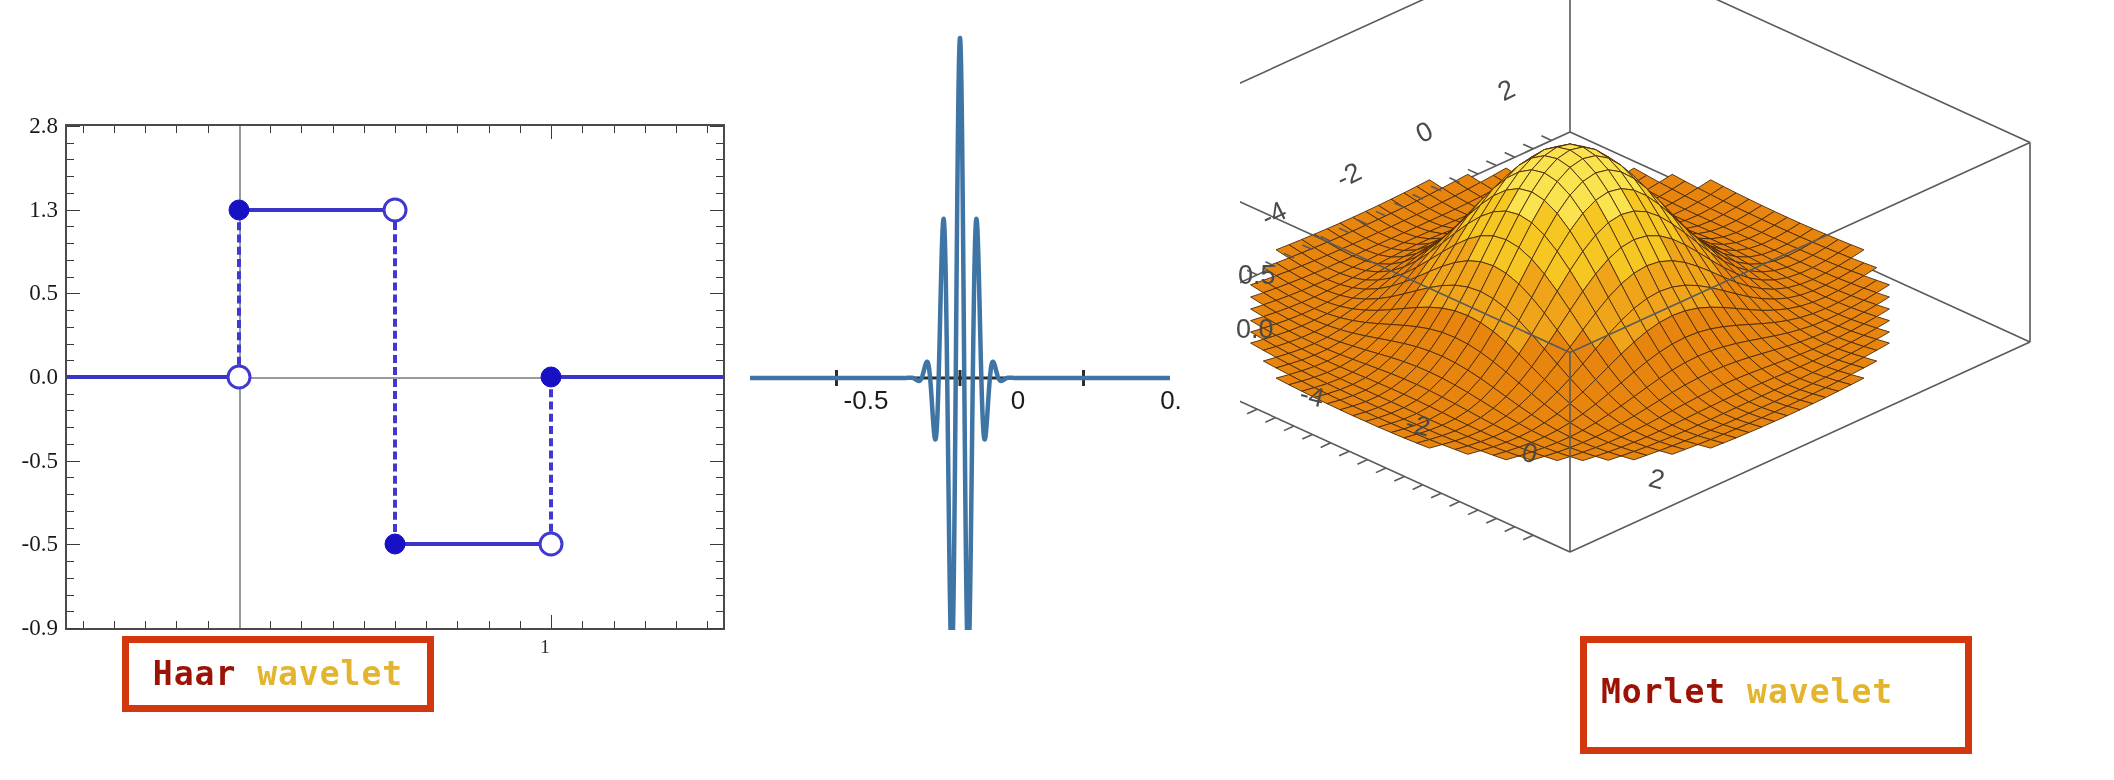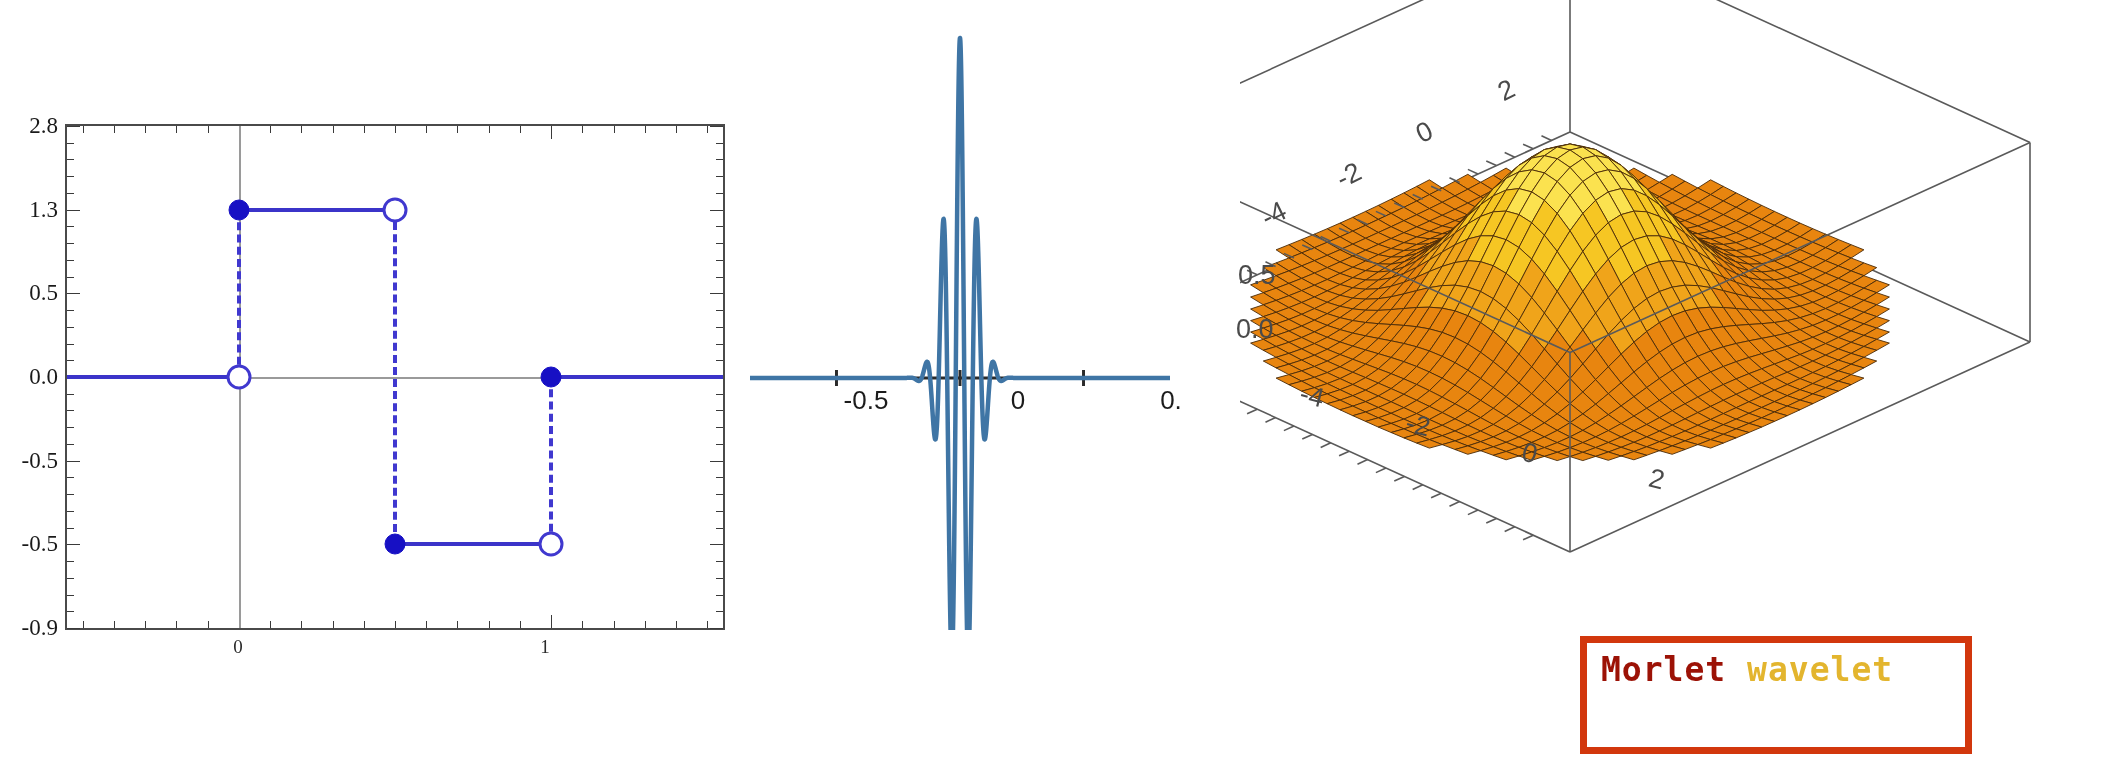--- a/index.html
+++ b/index.html
@@ -48,21 +48,21 @@
            align-items:center;justify-content:center;
            font-family:"DejaVu Sans Mono", monospace;
            font-weight:bold;letter-spacing:1px;}
   .cap-line{white-space:pre;line-height:1.25;}
   .cap-red{color:#9c1206;}
   .cap-gold{color:#e3b52e;}
 
   #cap-haar{left:122px;top:636px;width:312px;height:76px;font-size:33px;}
   #cap-morlet{left:840px;top:636px;width:392px;height:118px;font-size:33px;
               align-items:flex-start;padding-left:14px;justify-content:flex-start;
-              padding-top:6px;}
+              padding-top:28px;}
 </style>
 </head>
 <body>
 
 <div class="panel" id="haar-panel">
 
   <div id="haar-frame">
 
     <div class="haar-ylab" style="top:0%">2.8</div>
     <div class="haar-ylab" style="top:16.667%">1.3</div>
@@ -195,20 +195,23 @@
         <div class="dot filled" style="left: 484.19px; top: 251px;"></div>
         <div class="dot open" style="left: 171.81px; top: 251px;"></div>
         <div class="dot open" style="left: 328px; top: 83.6667px;"></div>
         <div class="dot open" style="left: 484.19px; top: 418.333px;"></div>
       </div>
   </div>
 
   <div class="haar-xlab" style="left:238px;top:636px;">0</div>
   <div class="haar-xlab" style="left:545px;top:636px;">1</div>
 
+  <div class="caption" id="cap-haar">
+    <div class="cap-line"><span class="cap-red">Haar</span><span class="cap-gold"> wavelet</span></div>
+  </div>
 </div>
 
 <div class="panel" id="morlet-panel">
   <svg id="morlet-svg" width="500" height="620" viewBox="0 0 500 620">
     <line id="mor-axis" x1="10" y1="368" x2="430" y2="368" stroke="#2b2b2b" stroke-width="3"></line>
     <g id="mor-axis-ticks">
         <line x1="96.47058823529412" x2="96.47058823529412" y1="360" y2="376" stroke="#2b2b2b" stroke-width="3"></line>
         <line x1="220" x2="220" y1="360" y2="376" stroke="#2b2b2b" stroke-width="3"></line>
         <line x1="343.5294117647059" x2="343.5294117647059" y1="360" y2="376" stroke="#2b2b2b" stroke-width="3"></line>
       </g>

